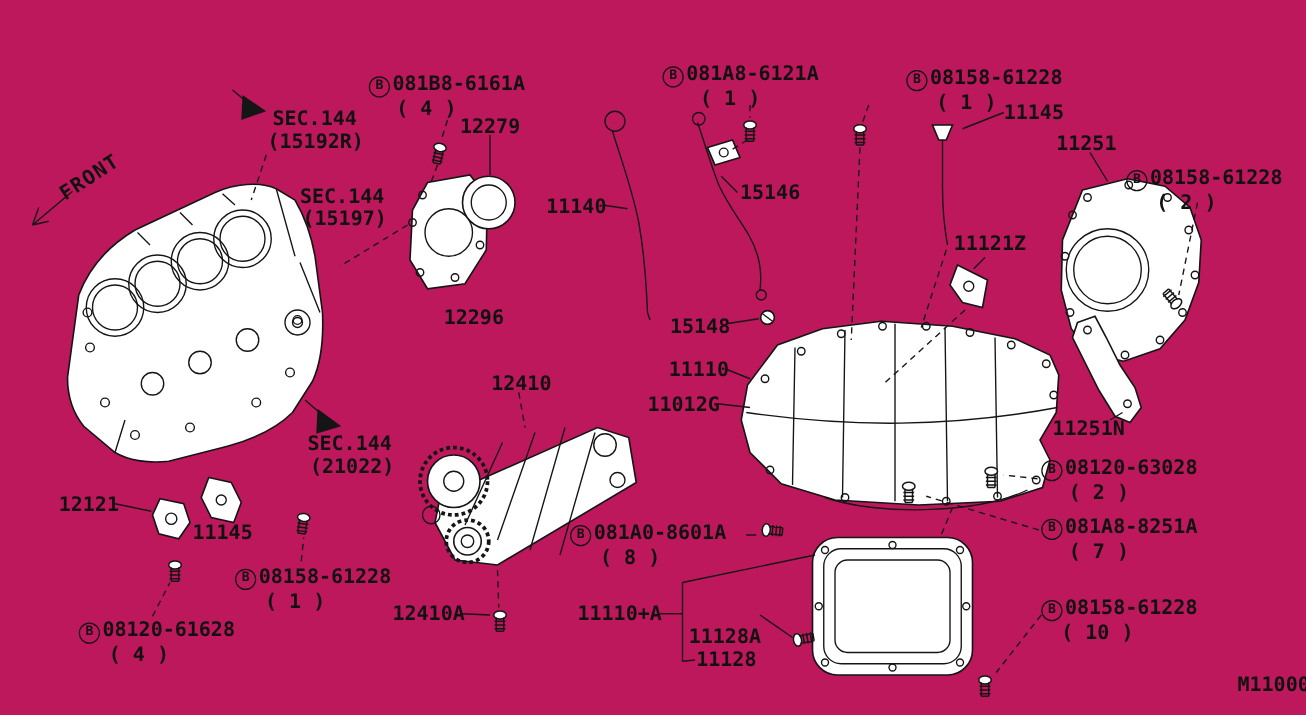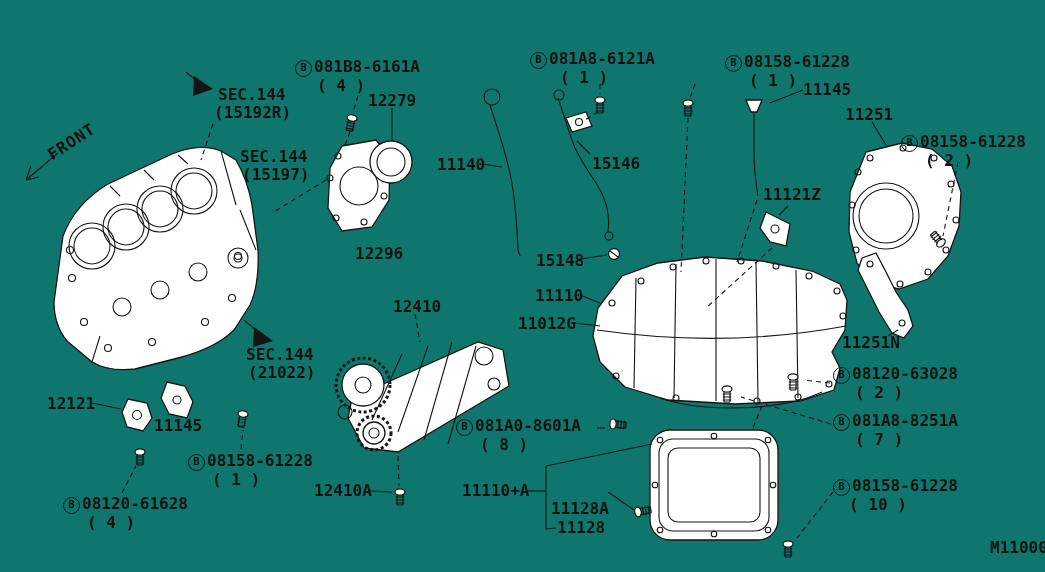--- a/index.html
+++ b/index.html
@@ -1,16 +1,16 @@
 <!DOCTYPE html>
 <html><head>
 <meta charset="utf-8">
 <style>
   html,body{margin:0;padding:0;background:#fff;}
-  #stage{position:relative;width:1045px;height:572px;background:#0f766e;overflow:hidden;
+  #stage{position:relative;width:1045px;height:572px;background:#be185d;overflow:hidden;
          font-family:"DejaVu Sans Mono", monospace;}
   #art{position:absolute;left:0;top:0;}
   .part{fill:#ffffff;stroke:#151515;stroke-width:1.3;}
   .det{fill:none;stroke:#151515;stroke-width:1.1;}
   .dash{fill:none;stroke:#151515;stroke-width:1.1;stroke-dasharray:5 4;}
   .ld{fill:none;stroke:#151515;stroke-width:1.1;}
   .teeth{fill:none;stroke:#151515;stroke-width:3;stroke-dasharray:3 2.5;}
   #callout-layer{position:absolute;left:0;top:0;width:100%;height:100%;}
   .callout{position:absolute;color:#111;font-size:16px;line-height:18px;font-weight:bold;white-space:nowrap;}
   .callout .circ{display:inline-block;width:15px;height:15px;border:1.5px solid #111;border-radius:50%;
@@ -291,21 +291,21 @@
         <div><span class="circ">B</span><span>08158-61228</span></div>
         <div class="sub" style="margin-left: 24px;">( 2 )</div>
       </div>
       <div class="callout" style="left: 240px; top: 148px;">
         <div><span>SEC.144</span></div>
         <div class="sub" style="margin-left: 2px;">(15197)</div>
       </div>
       <div class="callout" style="left: 437px; top: 156px;">
         <div><span>11140</span></div>
       </div>
-      <div class="callout" style="left: 592px; top: 155px;">
+      <div class="callout" style="left: 592px; top: 145px;">
         <div><span>15146</span></div>
       </div>
       <div class="callout" style="left: 763px; top: 186px;">
         <div><span>11121Z</span></div>
       </div>
       <div class="callout" style="left: 355px; top: 245px;">
         <div><span>12296</span></div>
       </div>
       <div class="callout" style="left: 536px; top: 252px;">
         <div><span>15148</span></div>

